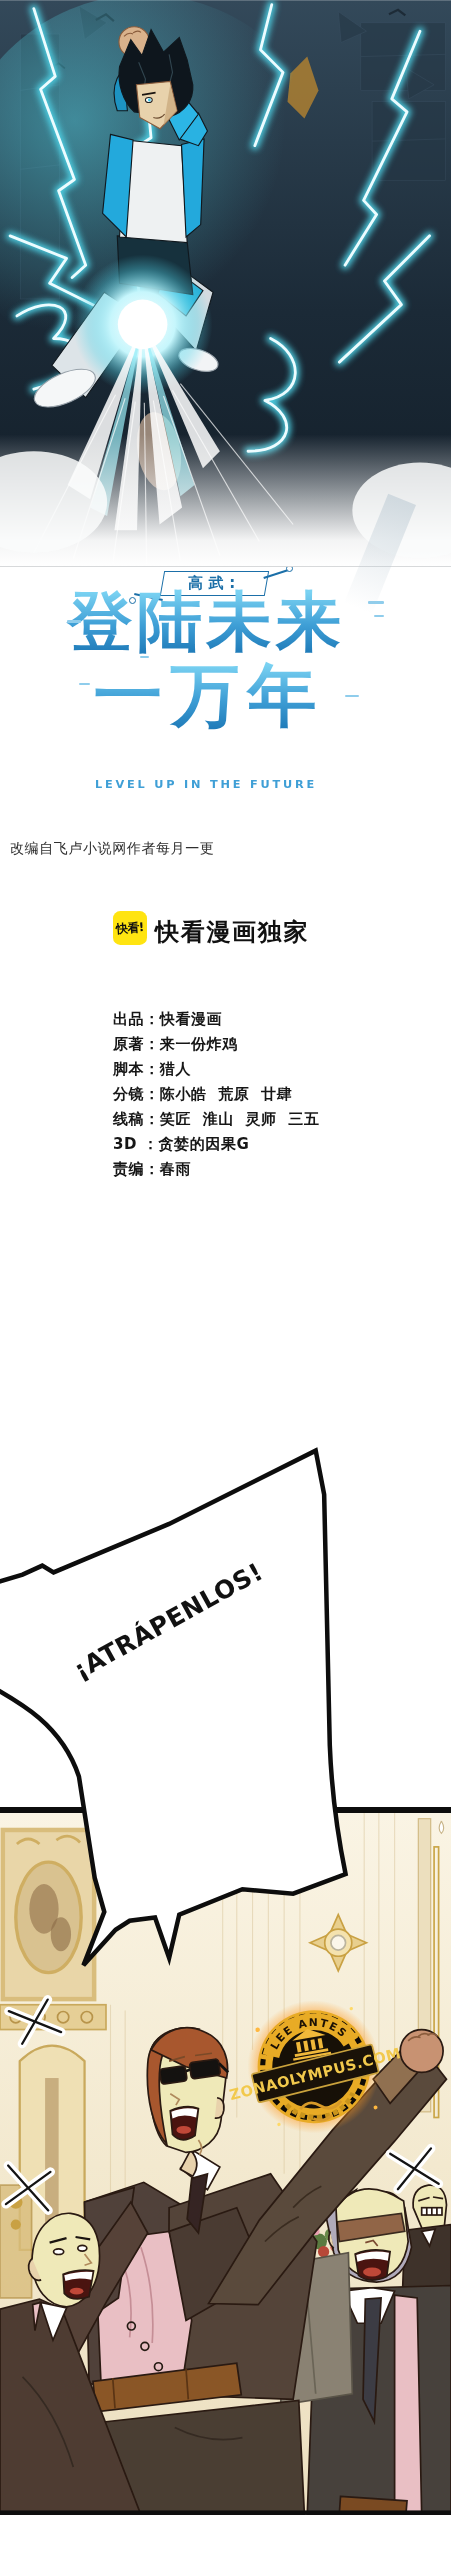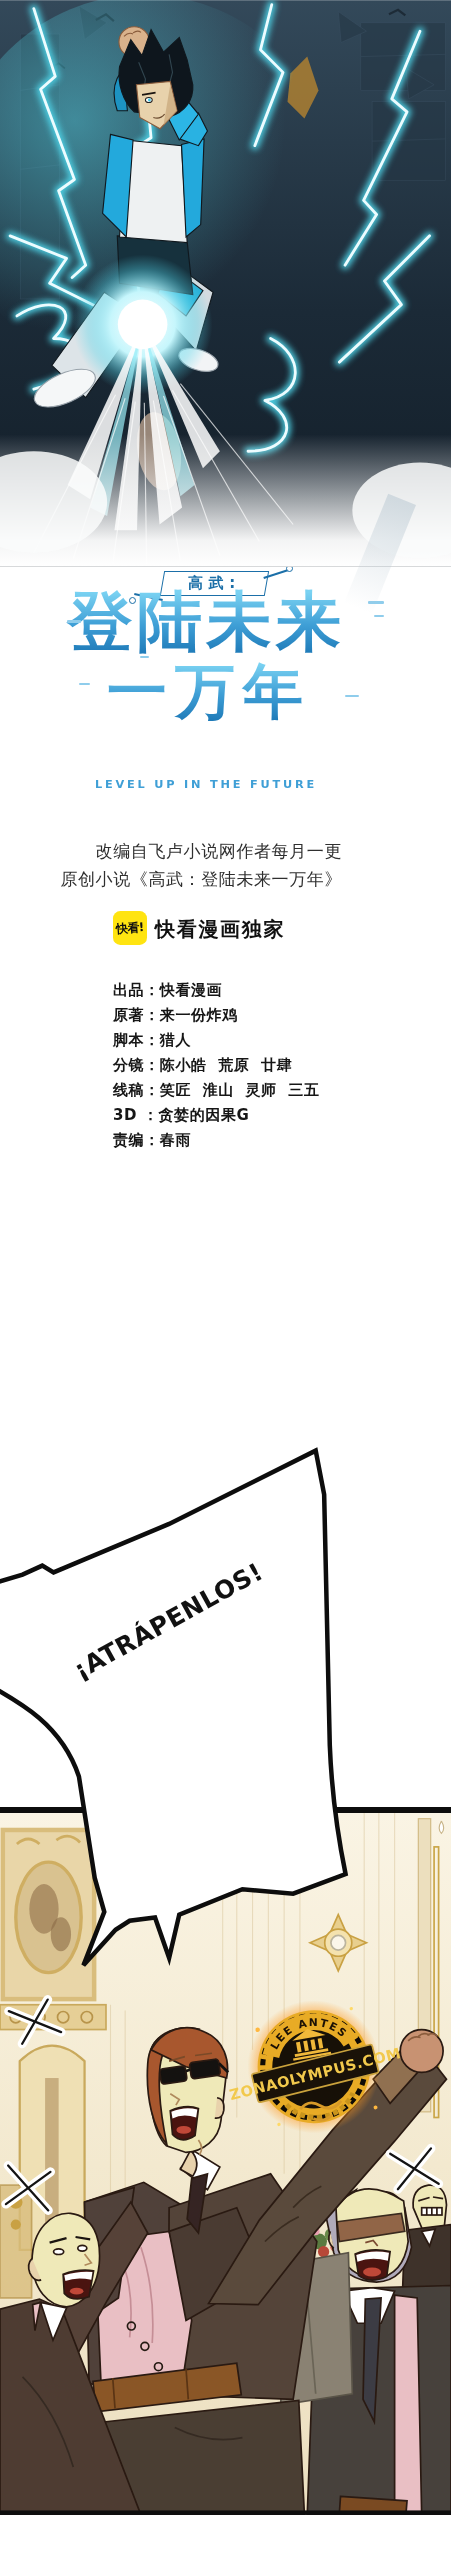--- a/index.html
+++ b/index.html
@@ -11,33 +11,33 @@
   .title-badge{position:absolute;left:162px;top:571px;width:103px;height:22.6px;
     border:1.7px solid #1b6fa8;background:#ffffff;transform:skewX(-10deg);
     display:flex;align-items:center;justify-content:center;}
   .title-badge span{transform:skewX(10deg);font-size:15px;font-weight:900;color:#1b6fa8;letter-spacing:5.6px;}
   .ant-line{position:absolute;height:1.7px;background:#1b6fa8;}
   .ant-dot{position:absolute;width:5px;height:5px;border:1.7px solid #1b6fa8;border-radius:50%;background:#fff;}
   .title-line{position:absolute;left:0;width:413px;text-align:center;font-weight:900;
     background:linear-gradient(180deg,#7ad2f2 5%,#3f9fd6 55%,#1e7ab8 100%);
     -webkit-background-clip:text;background-clip:text;color:transparent;line-height:1;}
   .title-line1{top:589px;font-size:65px;letter-spacing:4.5px;}
-  .title-line2{top:661px;width:418px;font-size:60px;letter-spacing:8px;}
+  .title-line2{top:661px;width:418px;font-size:69px;letter-spacing:8px;}
   .title-sub{position:absolute;top:750px;left:0;width:412px;text-align:center;
     font-size:11.3px;font-weight:bold;letter-spacing:2.8px;color:#3f9fd6;margin-top:28px;}
   .deco-dash{position:absolute;background:#8fcdec;border-radius:1.1px;}
-  .adapt-line{position:absolute;left:4px;width:338px;text-align:right;color:#2f2f2f;
-    font-size:17px;font-weight:500;letter-spacing:0.6px;}
+  .adapt-line{position:absolute;left:10px;width:338px;text-align:left;color:#2f2f2f;
+    font-size:14px;font-weight:500;letter-spacing:0.6px;}
   
   .kk-badge{position:absolute;left:113px;top:911px;width:34px;height:34px;background:#ffe411;
     border-radius:7.3px;display:flex;align-items:center;justify-content:center;}
   .kk-badge span{font-size:12px;font-weight:900;color:#111;transform:rotate(-4deg);letter-spacing:-0.6px;}
-  .kk-exclusive{position:absolute;left:155px;top:916px;font-size:20px;font-weight:900;color:#111;letter-spacing:1.7px;}
+  .kk-exclusive{position:absolute;left:155px;top:916px;font-size:24px;font-weight:900;color:#111;letter-spacing:1.7px;}
   
-  .credits{position:absolute;left:113px;top:981px;}
+  .credits{position:absolute;left:113px;top:1010px;}
   .credit-row{height:25px;font-size:15px;font-weight:700;color:#161616;white-space:pre-wrap;letter-spacing:0.6px;}
   
   .panel-top-border{position:absolute;left:0;top:1807px;width:451px;height:5.6px;background:#0d0d0d;}
   .streak{position:absolute;left:365px;top:495px;width:30px;height:118px;opacity:.55;
     background:linear-gradient(180deg,#b9c8d2,rgba(255,255,255,0));transform:rotate(22deg);}
   .z1{z-index:1}.z2{z-index:2}.z3{z-index:3}.z4{z-index:4}
 </style>
 </head>
 <body>
 
@@ -191,21 +191,20 @@
 
     <div class="deco-dash" style="left:67px;top:620px;width:13.5px;height:2.8px;"></div>
     <div class="deco-dash" style="left:368px;top:601px;width:16px;height:2.8px;"></div>
     <div class="deco-dash" style="left:374px;top:615px;width:10px;height:2.3px;"></div>
     <div class="deco-dash" style="left:79px;top:683px;width:11.3px;height:2.3px;"></div>
     <div class="deco-dash" style="left:345px;top:695px;width:13.5px;height:2.3px;"></div>
     <div class="deco-dash" style="left:140px;top:656px;width:9px;height:2.3px;"></div>
   </div>
 
   <div class="adapt-line z3" style="top:840px;">改编自飞卢小说网作者每月一更</div>
-  <div class="adapt-line z3" style="top:868px;">原创小说《高武：登陆未来一万年》</div>
 
   <div class="kk-badge z3">
     <span>快看!</span>
   </div>
   <div class="kk-exclusive z3">快看漫画独家</div>
 
   <div class="credits z3">
     <div class="credit-row"><span>出品：</span><span>快看漫画</span></div>
     <div class="credit-row"><span>原著：</span><span>来一份炸鸡</span></div>
     <div class="credit-row"><span>脚本：</span><span>猎人</span></div>

